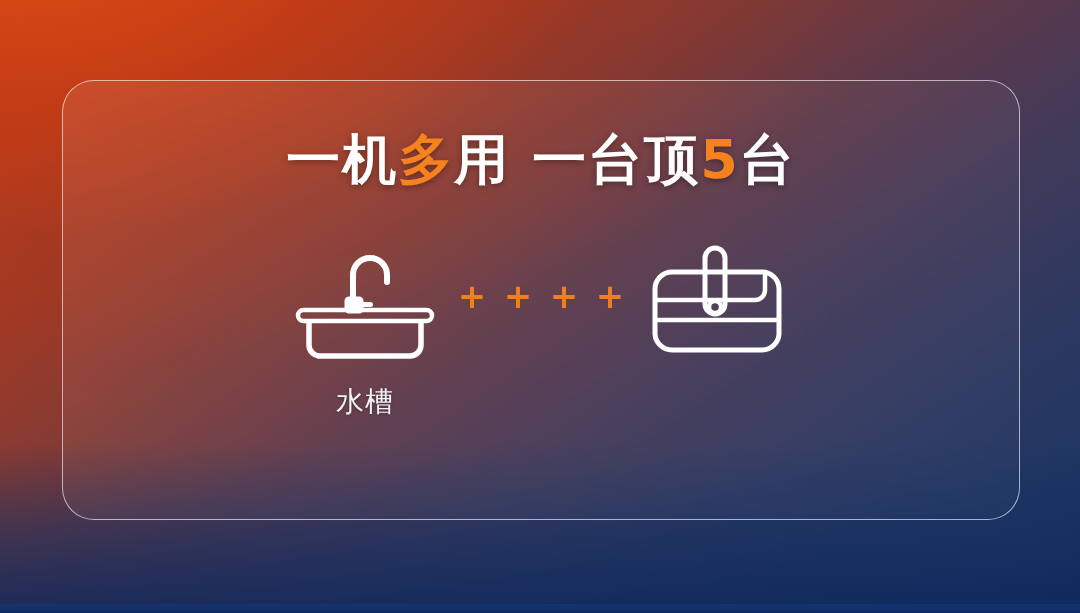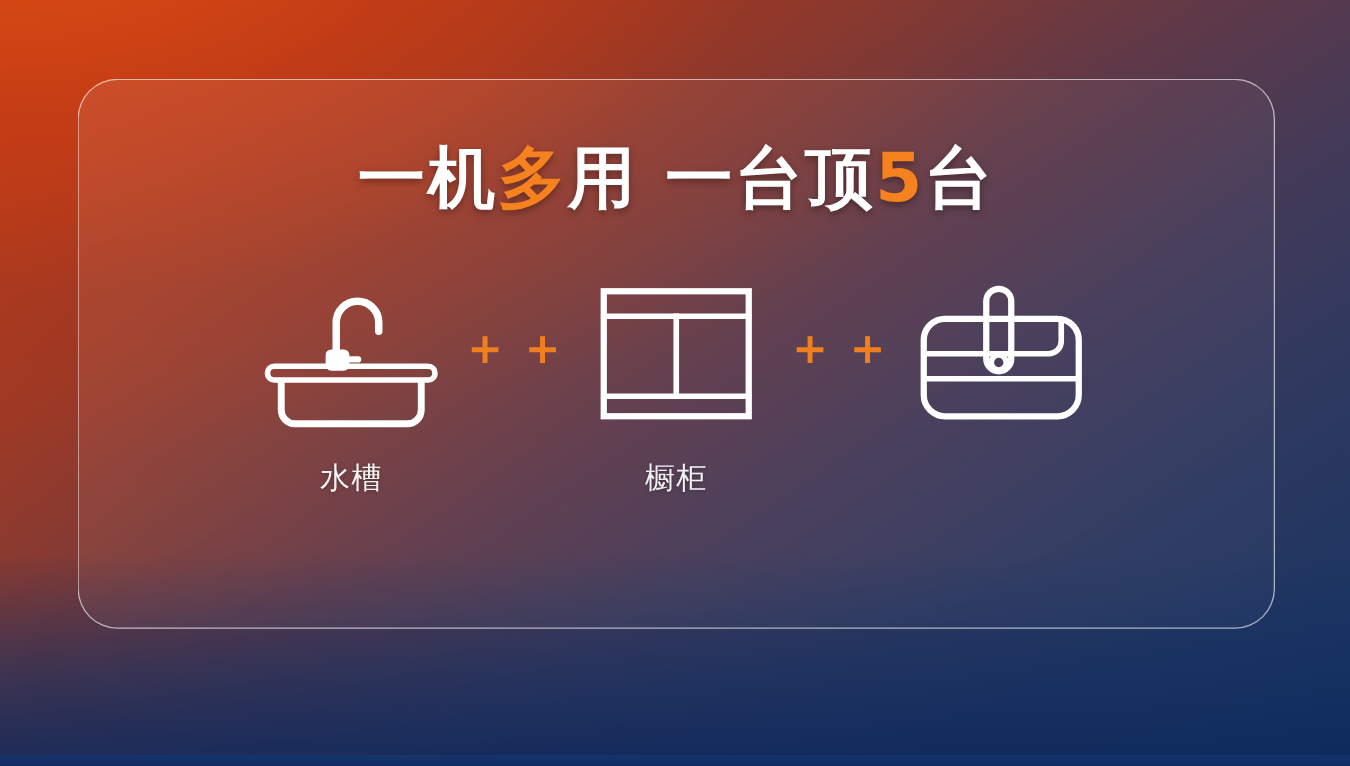--- a/index.html
+++ b/index.html
@@ -46,21 +46,21 @@
     left: 0; right: 0; bottom: 0;
     height: 9px;
     background: linear-gradient(180deg, rgba(23,58,120,0.6) 0%, rgba(15,43,100,0.95) 100%);
     pointer-events: none;
   }
 
   
   #card {
     position: absolute;
     left: 62px;
-    top: 63px;
+    top: 80px;
     width: 958px;
     height: 440px;
     box-sizing: border-box;
     border: 1.5px solid rgba(255,255,255,0.62);
     border-radius: 32px;
     background: linear-gradient(150deg, rgba(255,255,255,0.085) 0%, rgba(255,255,255,0.045) 45%, rgba(255,255,255,0.025) 100%);
     backdrop-filter: blur(2px);
   }
 
   
@@ -101,21 +101,21 @@
   .icon-box {
     width: 140px;
     height: 120px;
     display: flex;
     align-items: center;
     justify-content: center;
   }
   .item-label {
     margin-top: 22px;
     font-family: "DejaVu Sans", "Liberation Sans", sans-serif;
-    font-size: 24px;
+    font-size: 28px;
     color: #f2f2f4;
     letter-spacing: 1px;
     white-space: nowrap;
     text-shadow: 0 1px 3px rgba(0,0,0,0.3);
   }
   .plus {
     width: 46px;
     margin-top: 38px;
     text-align: center;
     color: #ef7f1f;
@@ -160,33 +160,20 @@
           </svg>
         </div>
         <div class="item-label">水槽</div>
       </div>
 
       <div class="plus">+</div>
 
 
       <div class="plus">+</div>
 
-      <div class="item">
-        <div class="icon-box">
-          <svg width="128" height="118" viewBox="0 0 128 118">
-            <g fill="none" stroke="#ffffff" stroke-linecap="square" stroke-linejoin="miter">
-              <rect x="6" y="8" width="116" height="100" stroke-width="5"></rect>
-              <line x1="6" y1="28" x2="122" y2="28" stroke-width="4.5"></line>
-              <line x1="6" y1="92" x2="122" y2="92" stroke-width="4.5"></line>
-              <line x1="64" y1="28" x2="64" y2="92" stroke-width="4.5"></line>
-            </g>
-          </svg>
-        </div>
-        <div class="item-label">橱柜</div>
-      </div>
 
       <div class="plus">+</div>
 
 
       <div class="plus">+</div>
 
       <div class="item">
         <div class="icon-box">
           <svg width="140" height="118" viewBox="0 0 140 118">
             <g fill="none" stroke="#ffffff" stroke-linecap="round" stroke-linejoin="round">

